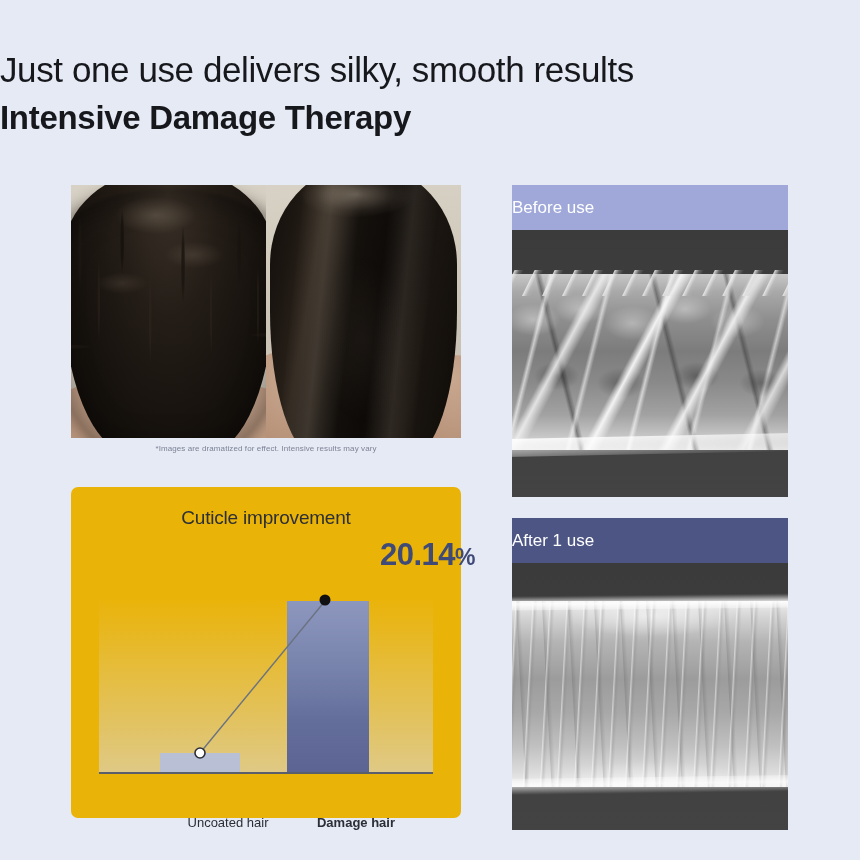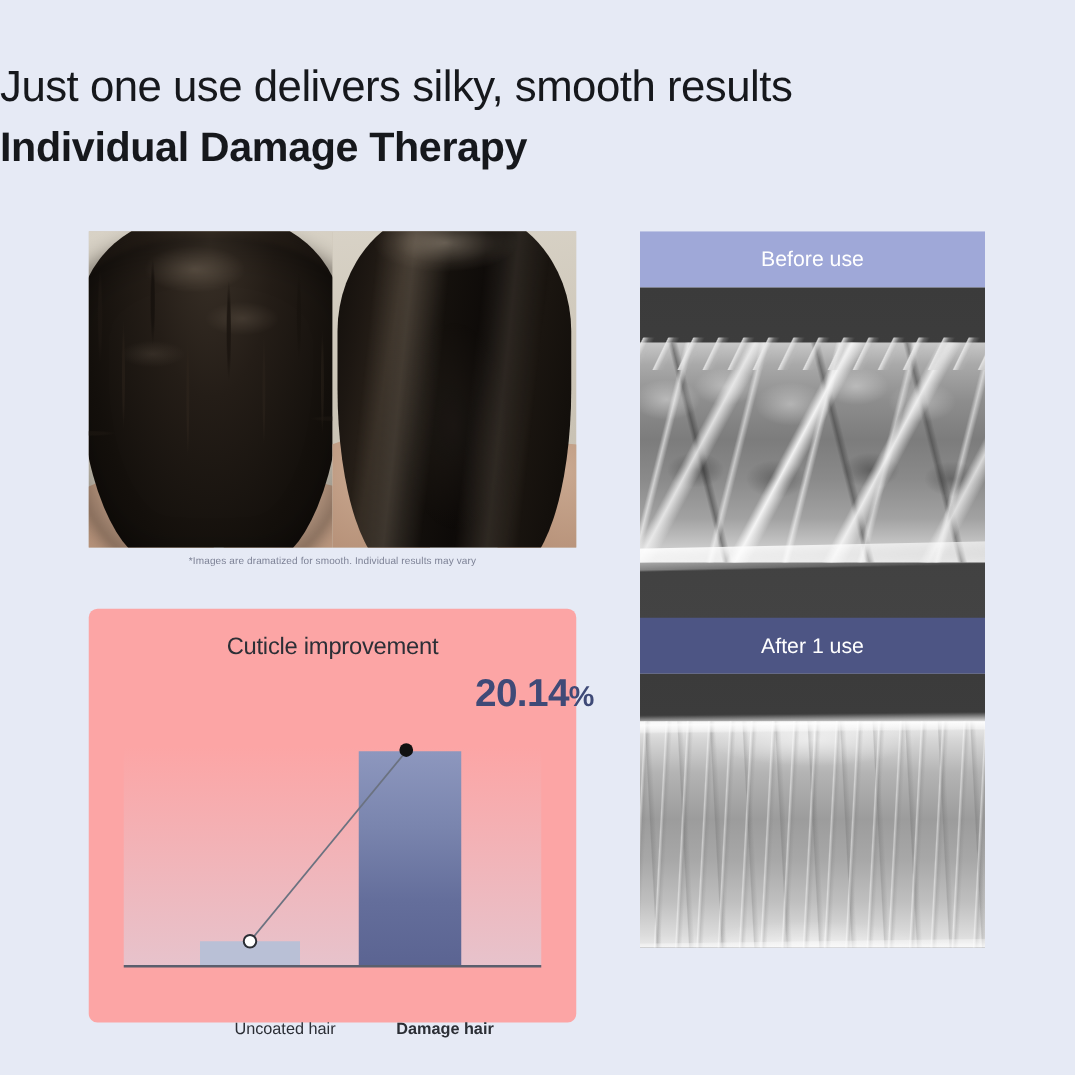--- a/index.html
+++ b/index.html
@@ -155,26 +155,25 @@
   }
 
   
   .sem-panel {
     position: absolute;
     left: 512px;
     width: 276px;
     overflow: hidden;
   }
   #sem-before { top: 185px; height: 312px; }
-  #sem-after  { top: 494px; height: 264px; }
+  #sem-after  { top: 518px; height: 312px; }
 
   .sem-header {
     height: 45px;
     line-height: 45px;
-    text-align: center;
     color: #ffffff;
     font-size: 17px;
     font-weight: 400;
   }
   #sem-before .sem-header { background: #9fa8d8; }
   #sem-after  .sem-header { background: #4d5584; }
 
   .sem-image {
     position: relative;
     height: 267px;
@@ -303,21 +302,21 @@
     filter: blur(.6px);
   }
 
   
   #chart-card {
     position: absolute;
     left: 71px;
     top: 487px;
     width: 390px;
     height: 331px;
-    background: #fca5a5;
+    background: #eab308;
     border-radius: 7px;
   }
   #chart-title {
     position: absolute;
     left: 0;
     top: 20px;
     width: 390px;
     text-align: center;
     font-size: 19px;
     color: #2c2f36;
@@ -396,21 +395,21 @@
   #tick-uncoated { left: 59px; font-weight: 400; }
   #tick-treated  { left: 187px; font-weight: 700; }
 
   .connector { position: absolute; left: 0; top: 0; }
 </style>
 </head>
 <body>
 
 <div id="headline">
   <div class="line1">Just one use delivers silky, smooth results</div>
-  <div class="line2">Individual Damage Therapy</div>
+  <div class="line2">Intensive Damage Therapy</div>
 </div>
 
 <div id="photo-panel">
   <div class="photo-half left">
     <div class="studio-bg"></div>
     <div class="shoulder" style="left:-28px; top:196px; width:128px; height:96px;"></div>
     <div class="shoulder" style="left:108px; top:200px; width:126px; height:94px;"></div>
     <div class="hair-damaged">
       <div class="sheen-rough"></div>
     </div>
@@ -419,21 +418,21 @@
   </div>
   <div class="photo-half right">
     <div class="studio-bg"></div>
     <div class="shoulder" style="left:-34px; top:166px; width:112px; height:110px;"></div>
     <div class="shoulder" style="left:132px; top:170px; width:110px; height:108px;"></div>
     <div class="hair-smooth">
       <div class="sheen-smooth"></div>
     </div>
   </div>
 </div>
-<div id="photo-disclaimer">*Images are dramatized for smooth. Individual results may vary</div>
+<div id="photo-disclaimer">*Images are dramatized for effect. Intensive results may vary</div>
 
 <div class="sem-panel" id="sem-before">
   <div class="sem-header">Before use</div>
   <div class="sem-image">
     <div class="shaft shaft-rough">
       <div class="scales-rough"></div>
     </div>
     <div class="edge-rough-top"></div>
     <div class="edge-rough-bottom"></div>
   </div>

